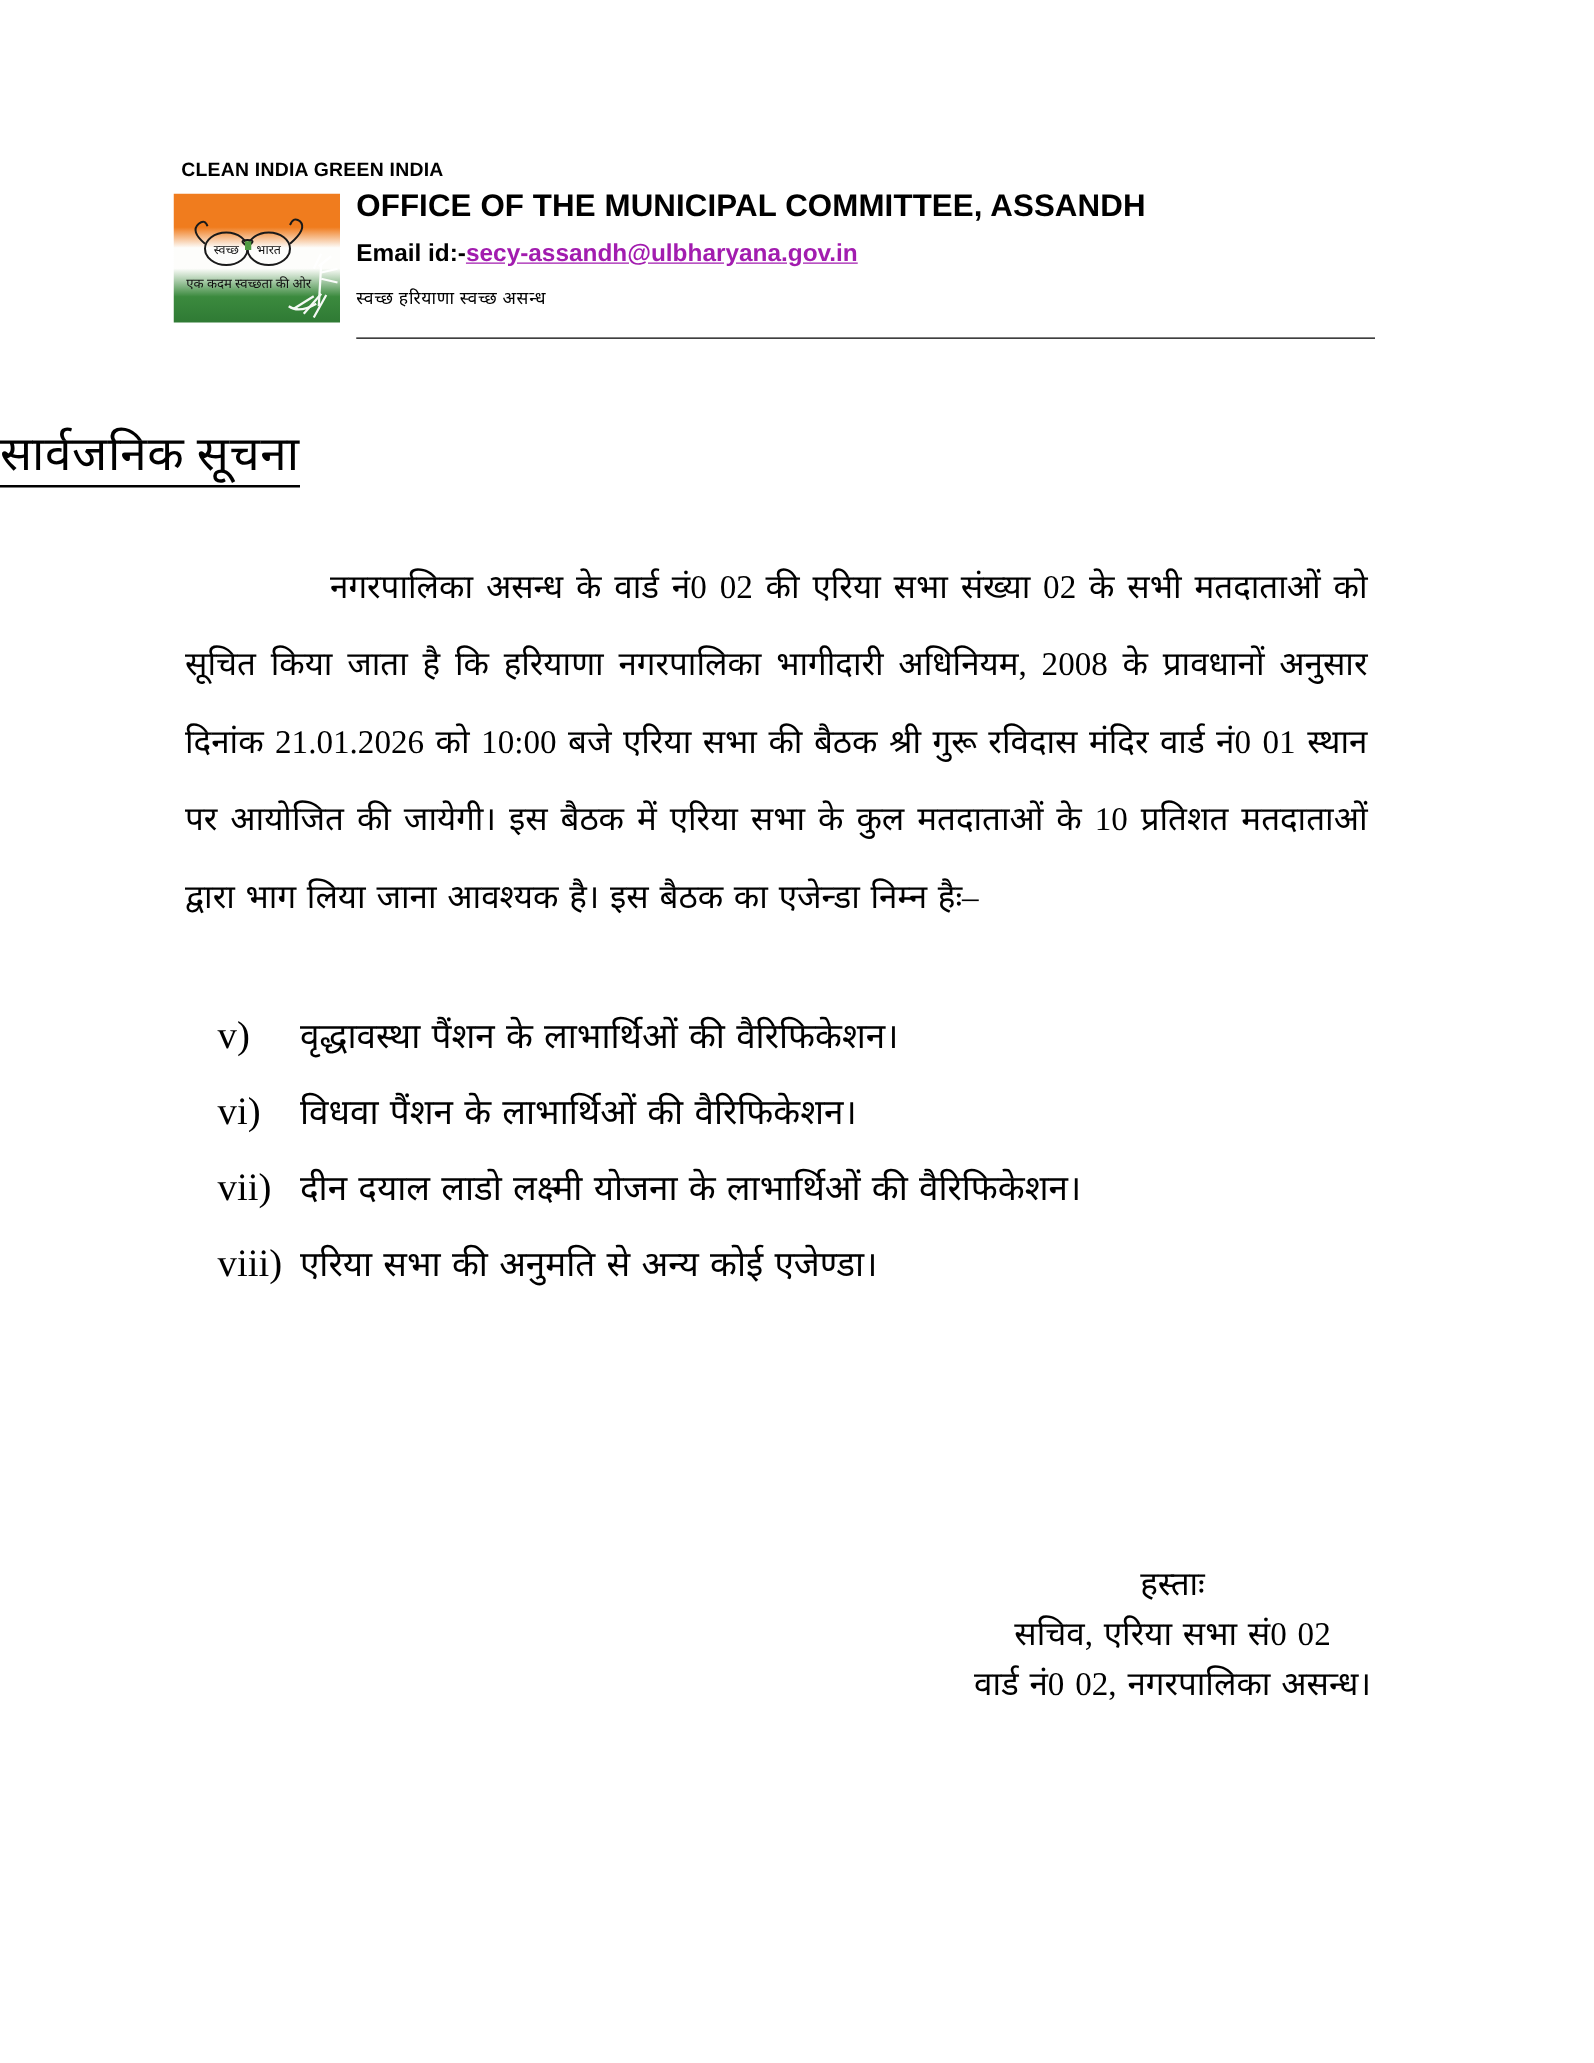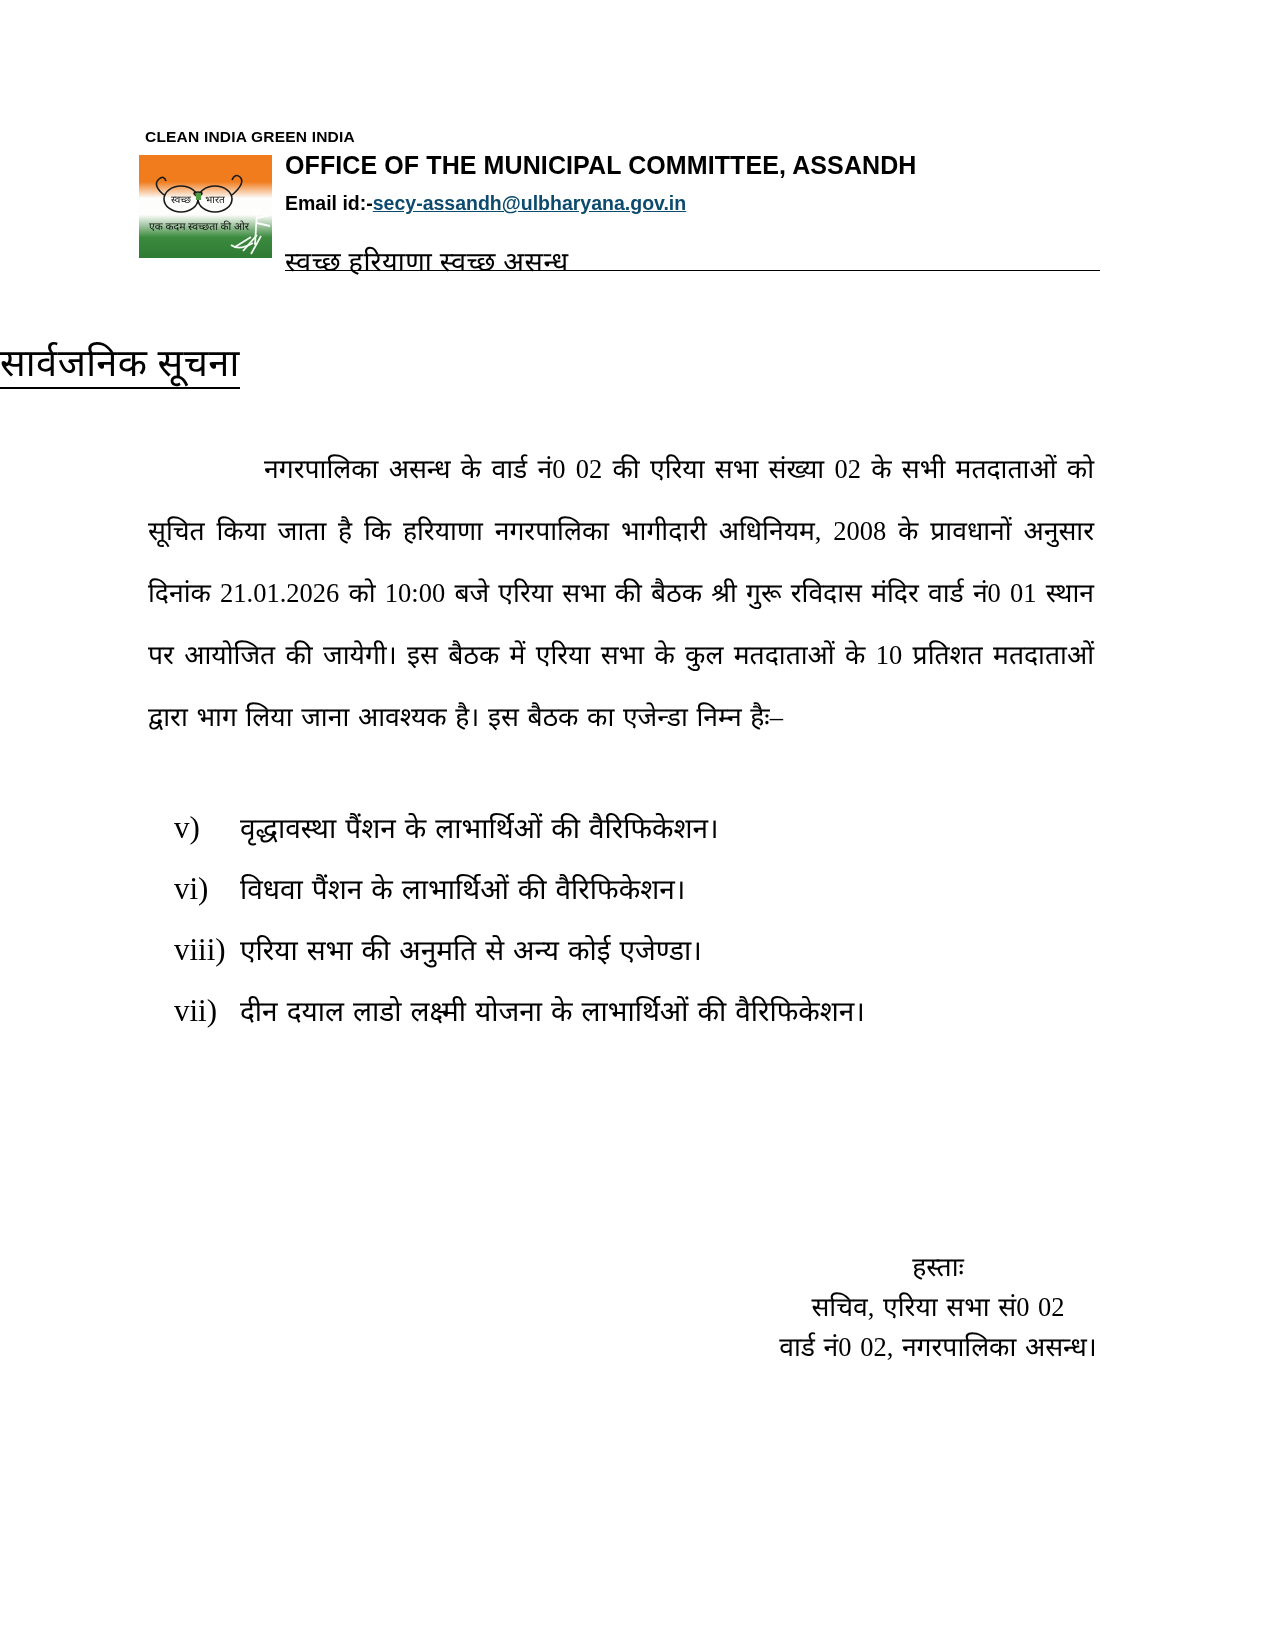--- a/index.html
+++ b/index.html
@@ -69,27 +69,27 @@
     white-space: nowrap;
   }
   .email-line {
     margin-top: 12px;
     font-family: "Liberation Sans", sans-serif;
     font-weight: bold;
     font-size: 19.5px;
     white-space: nowrap;
   }
   .email-link {
-    color: #0c4a6e;
+    color: #a21caf;
     text-decoration: underline;
   }
   .hindi-slogan {
-    margin-top: 27px;
-    font-family: "Liberation Serif", serif;
-    font-size: 27px;
+    margin-top: 13px;
+    font-family: "Liberation Serif", serif;
+    font-size: 14px;
     letter-spacing: 0.6px;
     white-space: nowrap;
   }
   .header-rule {
     position: absolute;
     left: 285px;
     top: 150px;
     width: 815px;
     height: 1px;
     background: #000000;
@@ -246,27 +246,27 @@
       <span class="agenda-num">v)</span>
       <span class="agenda-text">वृद्धावस्था पैंशन के लाभार्थिओं की वैरिफिकेशन।</span>
     </div>
 
     <div class="agenda-row">
       <span class="agenda-num">vi)</span>
       <span class="agenda-text">विधवा पैंशन के लाभार्थिओं की वैरिफिकेशन।</span>
     </div>
 
     <div class="agenda-row">
+      <span class="agenda-num">vii)</span>
+      <span class="agenda-text">दीन दयाल लाडो लक्ष्मी योजना के लाभार्थिओं की वैरिफिकेशन।</span>
+    </div>
+
+    <div class="agenda-row">
       <span class="agenda-num">viii)</span>
       <span class="agenda-text">एरिया सभा की अनुमति से अन्य कोई एजेण्डा।</span>
-    </div>
-
-    <div class="agenda-row">
-      <span class="agenda-num">vii)</span>
-      <span class="agenda-text">दीन दयाल लाडो लक्ष्मी योजना के लाभार्थिओं की वैरिफिकेशन।</span>
     </div>
   </div>
 
 
   <div class="signature">
     <div class="sig-line">हस्ताः</div>
     <div class="sig-line">सचिव, एरिया सभा सं0 02</div>
     <div class="sig-line">वार्ड नं0 02, नगरपालिका असन्ध।</div>
   </div>
 

